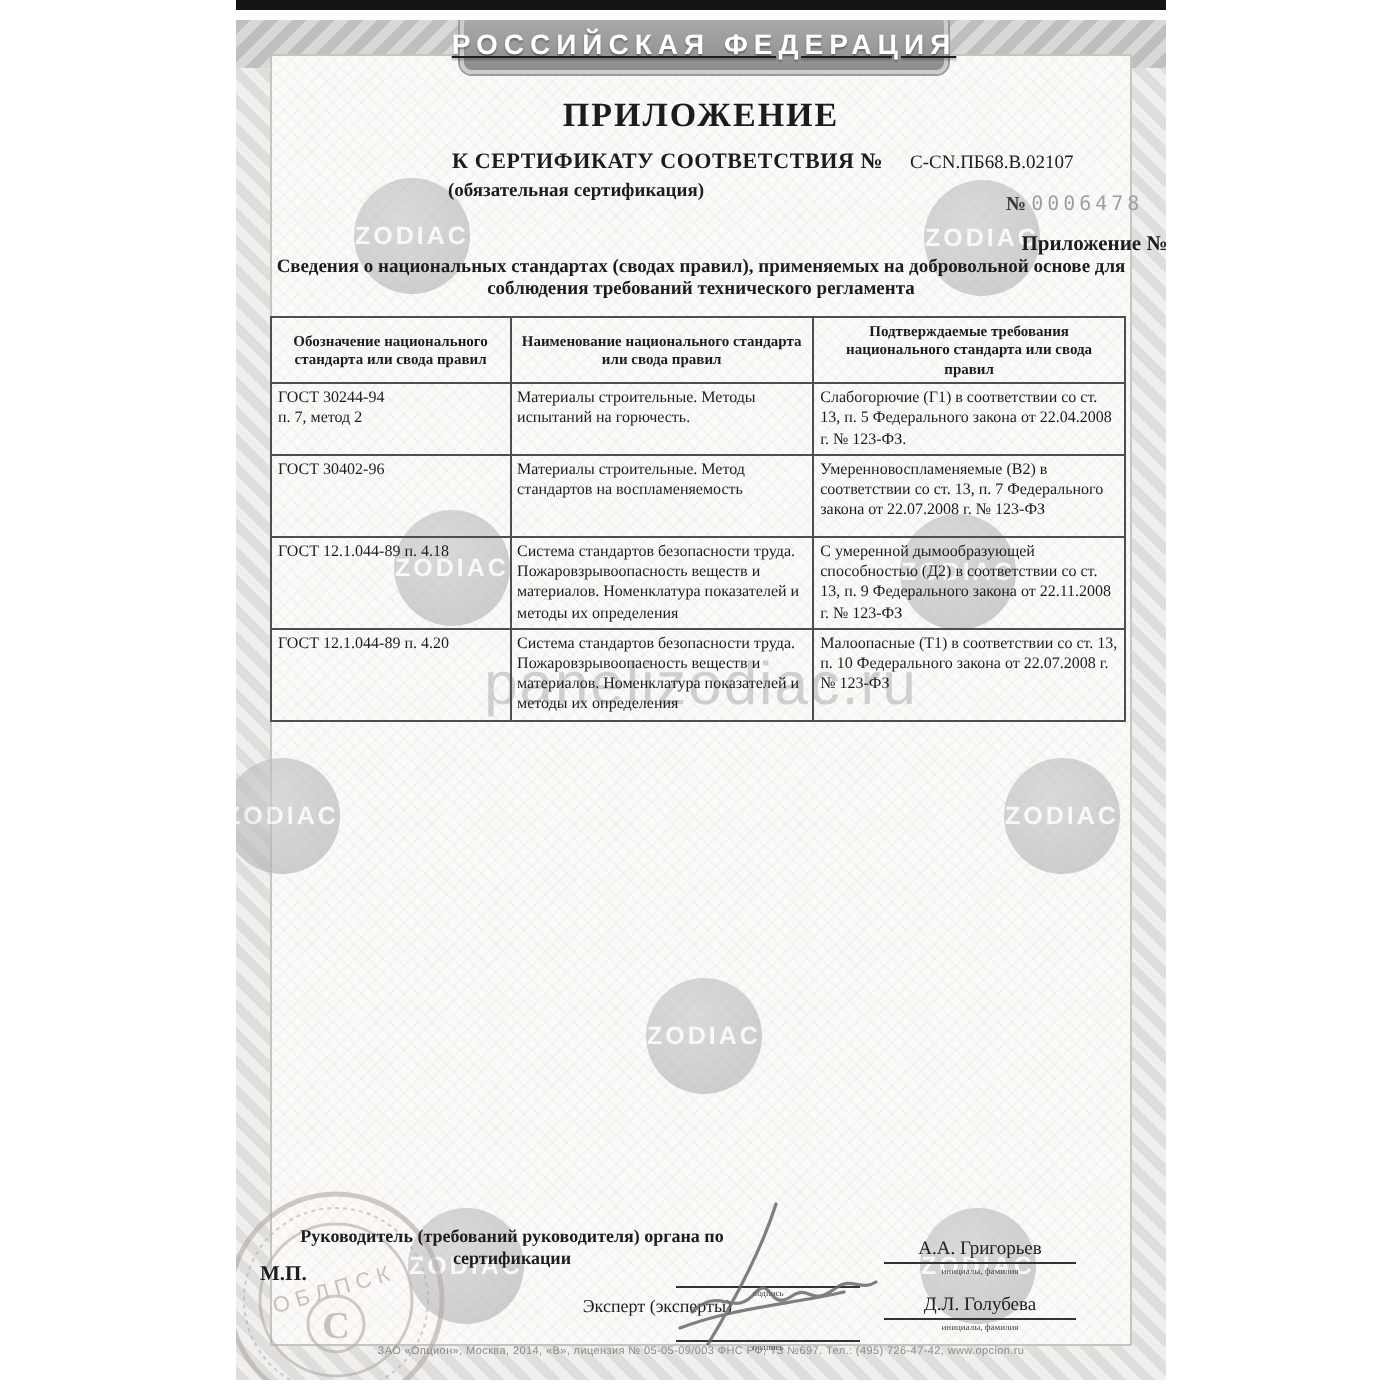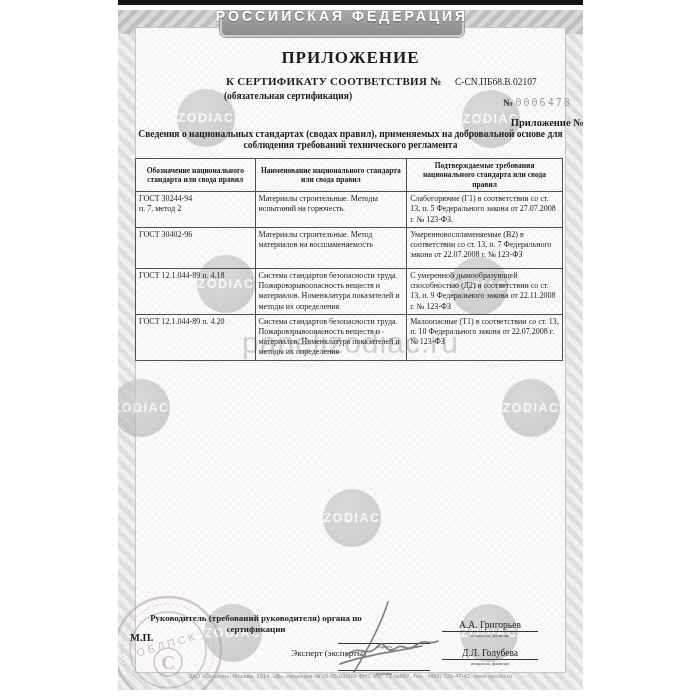--- a/index.html
+++ b/index.html
@@ -20,25 +20,25 @@
   }
   .page{
     position:absolute;left:17px;top:17px;right:17px;bottom:17px;
     background-color:#fbfaf8;
     background-image:
       repeating-linear-gradient(45deg,rgba(150,140,130,0.05) 0 1px,transparent 1px 5px),
       repeating-linear-gradient(-45deg,rgba(150,140,130,0.05) 0 1px,transparent 1px 5px);
     border:1px solid #c6c5c2;
   }
   .plaque{
-    position:absolute;left:102px;top:-4px;width:240px;height:27px;
+    position:absolute;left:112px;top:-4px;width:240px;height:27px;
     background:linear-gradient(#ababab,#8d8d8d);
     border:2px solid #cccccc;border-radius:6px;
     box-shadow:0 0 0 1px #9a9a9a;
-    display:flex;justify-content:center;
+    display:flex;align-items:center;justify-content:center;text-decoration:underline;
   }
   .plaque span{
     font-family:"Liberation Sans",sans-serif;font-weight:bold;font-size:14px;
     letter-spacing:3px;color:#ffffff;text-shadow:0 1px 1px rgba(0,0,0,.35);white-space:nowrap;
   }
   .abs{position:absolute;}
   .title{left:0;top:38px;width:100%;text-align:center;font-size:17px;font-weight:bold;letter-spacing:1px;}
   .subtitle{left:108px;top:65px;font-size:11px;font-weight:bold;white-space:nowrap;letter-spacing:.3px;}
   .certno{left:337px;top:67px;font-size:9.5px;white-space:nowrap;}
   .certtype{left:0;top:81px;width:340px;text-align:center;font-size:9.5px;font-weight:bold;}
@@ -157,25 +157,25 @@
           <th>Обозначение национального стандарта или свода правил</th>
           <th>Наименование национального стандарта или свода правил</th>
           <th>Подтверждаемые требования национального стандарта или свода правил</th>
         </tr>
       </thead>
       <tbody>
         <tr class="r1">
           <td>ГОСТ 30244-94
 п. 7, метод 2</td>
           <td>Материалы строительные. Методы испытаний на горючесть.</td>
-          <td>Слабогорючие (Г1) в соответствии со ст. 13, п. 5 Федерального закона от 27.07.2008 г. № 123-ФЗ.</td>
+          <td>Слабогорючие (Г1) в соответствии со ст. 13, п. 5 Федерального закона от 22.04.2008 г. № 123-ФЗ.</td>
         </tr>
         <tr class="r2">
           <td>ГОСТ 30402-96</td>
-          <td>Материалы строительные. Метод материалов на воспламеняемость</td>
+          <td>Материалы строительные. Метод стандартов на воспламеняемость</td>
           <td>Умеренновоспламеняемые (В2) в соответствии со ст. 13, п. 7 Федерального закона от 22.07.2008 г. № 123-ФЗ</td>
         </tr>
         <tr class="r3">
           <td>ГОСТ 12.1.044-89 п. 4.18</td>
           <td>Система стандартов безопасности труда. Пожаровзрывоопасность веществ и материалов. Номенклатура показателей и методы их определения</td>
           <td>С умеренной дымообразующей способностью (Д2) в соответствии со ст. 13, п. 9 Федерального закона от 22.11.2008 г. № 123-ФЗ</td>
         </tr>
         <tr class="r4">
           <td>ГОСТ 12.1.044-89 п. 4.20</td>
           <td>Система стандартов безопасности труда. Пожаровзрывоопасность веществ и материалов. Номенклатура показателей и методы их определения</td>

